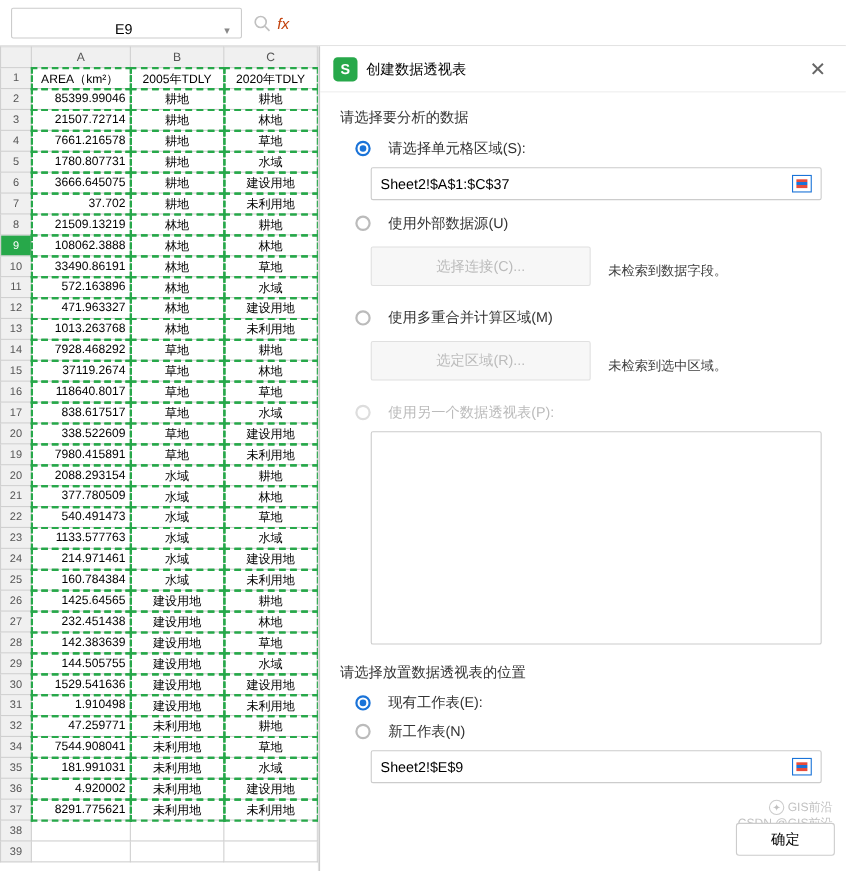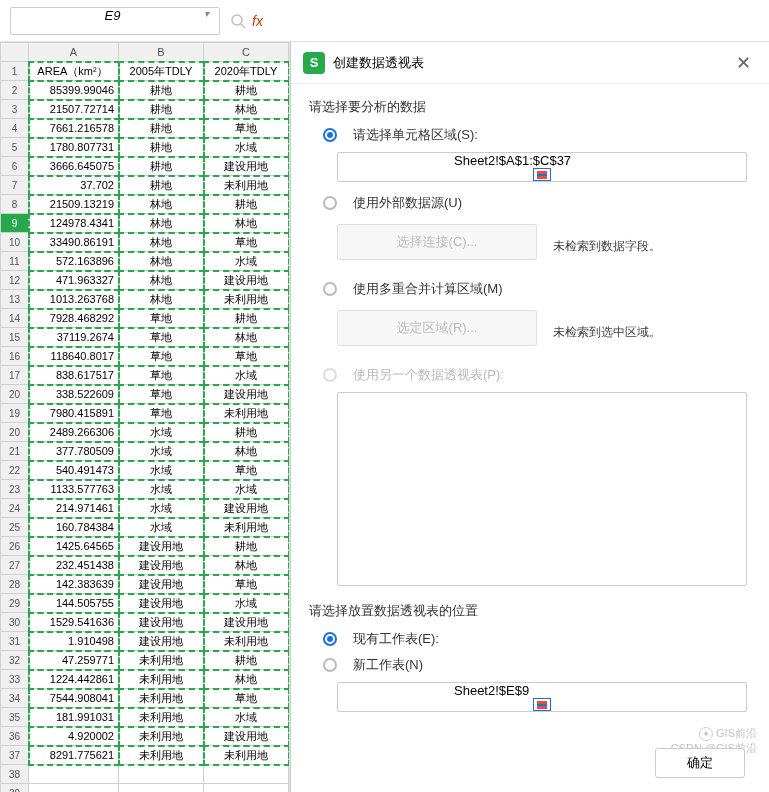--- a/index.html
+++ b/index.html
@@ -1,19 +1,19 @@
 <!DOCTYPE html>
 <html><head>
   <meta charset="utf-8">
   <style>
     * { margin: 0; padding: 0; box-sizing: border-box; }
     body { font-family: "Microsoft YaHei", Arial, sans-serif; font-size: 12px; background: #fff; width: 769px; height: 792px; overflow: hidden; position: relative; }
     
     .top-bar { display: flex; align-items: center; height: 42px; border-bottom: 1px solid #e0e0e0; }
-    .cell-ref { width: 210px; height: 28px; border: 1px solid #ccc; margin: 6px 10px; display: flex; align-items: flex-start; padding: 0 10px; background: #fff; border-radius: 2px; font-style: italic; }
+    .cell-ref { width: 210px; height: 28px; border: 1px solid #ccc; margin: 6px 10px; display: flex; align-items: flex-end; padding: 0 10px; background: #fff; border-radius: 2px; }
     .cell-ref-text { flex: 1; text-align: center; font-size: 13px; }
     .dropdown-arrow { color: #888; font-size: 10px; }
     .fx-area { display: flex; align-items: center; gap: 6px; color: #c2410c; }
     
     .main { display: flex; height: 750px; }
     .sheet { width: 290px; border-right: 1px solid #e0e0e0; overflow: hidden; }
     .sheet table { border-collapse: collapse; width: 100%; font-size: 11px; }
     .sheet th, .sheet td { border: 1px solid #d0d0d0; text-align: center; height: 19px; padding: 0 2px; }
     .sheet th { background: #f0f0f0; font-weight: normal; color: #555; font-size: 11px; }
     .sheet .rowhead { background: #f0f0f0; color: #555; width: 28px; font-size: 10px; }
@@ -33,32 +33,32 @@
     .dlg-body { padding: 14px 18px; font-size: 13px; color: #333; }
     .section-head { margin-bottom: 10px; font-size: 13px; }
     .radio-row { display: flex; align-items: center; margin: 8px 0 8px 14px; gap: 16px; }
     .radio { width: 14px; height: 14px; border: 2px solid #bbb; border-radius: 50%; display: inline-flex; align-items: center; justify-content: center; }
     .radio.checked { border-color: #1a73d8; }
     .radio.checked::after { content: ""; width: 6px; height: 6px; background: #1a73d8; border-radius: 50%; }
     .radio.disabled { border-color: #ddd; }
     .radio-label { font-size: 13px; }
     .radio-label.disabled { color: #bbb; }
     
-    .range-input { margin: 4px 0 12px 28px; height: 30px; border: 1px solid #ccc; border-radius: 2px; display: flex; align-items: center; padding: 0 8px; width: 410px; flex-direction: column; }
+    .range-input { margin: 4px 0 12px 28px; height: 30px; border: 1px solid #ccc; border-radius: 2px; display: flex; align-items: center; padding: 0 8px; width: 410px; }
     .range-input input { border: none; outline: none; flex: 1; font-size: 13px; font-family: Arial; }
     .range-btn { width: 18px; height: 16px; border: 1px solid #1a73d8; display: flex; align-items: center; justify-content: center; }
     .range-btn-inner { width: 10px; height: 8px; background: linear-gradient(to bottom, #e74c3c 33%, #1a73d8 33%, #1a73d8 66%, #e74c3c 66%); }
     
     .disabled-btn { margin: 4px 0 12px 28px; height: 36px; width: 200px; border: 1px solid #e0e0e0; background: #f7f7f7; color: #bbb; display: inline-flex; align-items: center; justify-content: center; border-radius: 2px; }
     .hint-text { display: inline-block; color: #404040; margin-left: 16px; font-size: 12px; }
     .dis-row { display: flex; align-items: center; }
     
     .listbox { margin: 6px 0 16px 28px; height: 194px; width: 410px; border: 1px solid #ccc; border-radius: 2px; }
     
-    .footer { position: absolute; bottom: 14px; right: 24px; display: flex; gap: 10px; align-items: flex-end; }
+    .footer { position: absolute; bottom: 14px; right: 10px; display: flex; gap: 10px; align-items: flex-end; }
     .ok-btn { width: 90px; height: 30px; border: 1px solid #ccc; border-radius: 3px; background: #fff; display: flex; align-items: center; justify-content: center; cursor: pointer; font-size: 13px; }
     .watermark { position: absolute; bottom: 36px; right: 12px; color: #999; font-size: 11px; opacity: 0.6; text-align: right; }
     .wm-icon { display: inline-flex; width: 14px; height: 14px; border: 1px solid #aaa; border-radius: 50%; align-items: center; justify-content: center; font-size: 9px; vertical-align: middle; }
   </style>
 </head>
 <body>
 
 <div class="top-bar">
   <div class="cell-ref">
     <span class="cell-ref-text">E9</span>
@@ -126,21 +126,21 @@
             <td class="colC selection-dash">未利用地</td>
           </tr>
           <tr class="">
             <th class="rowhead">8</th>
             <td class="colA selection-dash">21509.13219</td>
             <td class="colB selection-dash">林地</td>
             <td class="colC selection-dash">耕地</td>
           </tr>
           <tr class="row9">
             <th class="rowhead">9</th>
-            <td class="colA selection-dash">124978.4341</td>
+            <td class="colA selection-dash">108062.3888</td>
             <td class="colB selection-dash">林地</td>
             <td class="colC selection-dash">林地</td>
           </tr>
           <tr class="">
             <th class="rowhead">10</th>
             <td class="colA selection-dash">33490.86191</td>
             <td class="colB selection-dash">林地</td>
             <td class="colC selection-dash">草地</td>
           </tr>
           <tr class="">
@@ -192,21 +192,21 @@
             <td class="colC selection-dash">建设用地</td>
           </tr>
           <tr class="">
             <th class="rowhead">19</th>
             <td class="colA selection-dash">7980.415891</td>
             <td class="colB selection-dash">草地</td>
             <td class="colC selection-dash">未利用地</td>
           </tr>
           <tr class="">
             <th class="rowhead">20</th>
-            <td class="colA selection-dash">2489.266306</td>
+            <td class="colA selection-dash">2088.293154</td>
             <td class="colB selection-dash">水域</td>
             <td class="colC selection-dash">耕地</td>
           </tr>
           <tr class="">
             <th class="rowhead">21</th>
             <td class="colA selection-dash">377.780509</td>
             <td class="colB selection-dash">水域</td>
             <td class="colC selection-dash">林地</td>
           </tr>
           <tr class="">
@@ -267,26 +267,20 @@
             <th class="rowhead">31</th>
             <td class="colA selection-dash">1.910498</td>
             <td class="colB selection-dash">建设用地</td>
             <td class="colC selection-dash">未利用地</td>
           </tr>
           <tr class="">
             <th class="rowhead">32</th>
             <td class="colA selection-dash">47.259771</td>
             <td class="colB selection-dash">未利用地</td>
             <td class="colC selection-dash">耕地</td>
-          </tr>
-          <tr class="">
-            <th class="rowhead">33</th>
-            <td class="colA selection-dash">1224.442861</td>
-            <td class="colB selection-dash">未利用地</td>
-            <td class="colC selection-dash">林地</td>
           </tr>
           <tr class="">
             <th class="rowhead">34</th>
             <td class="colA selection-dash">7544.908041</td>
             <td class="colB selection-dash">未利用地</td>
             <td class="colC selection-dash">草地</td>
           </tr>
           <tr class="">
             <th class="rowhead">35</th>
             <td class="colA selection-dash">181.991031</td>

